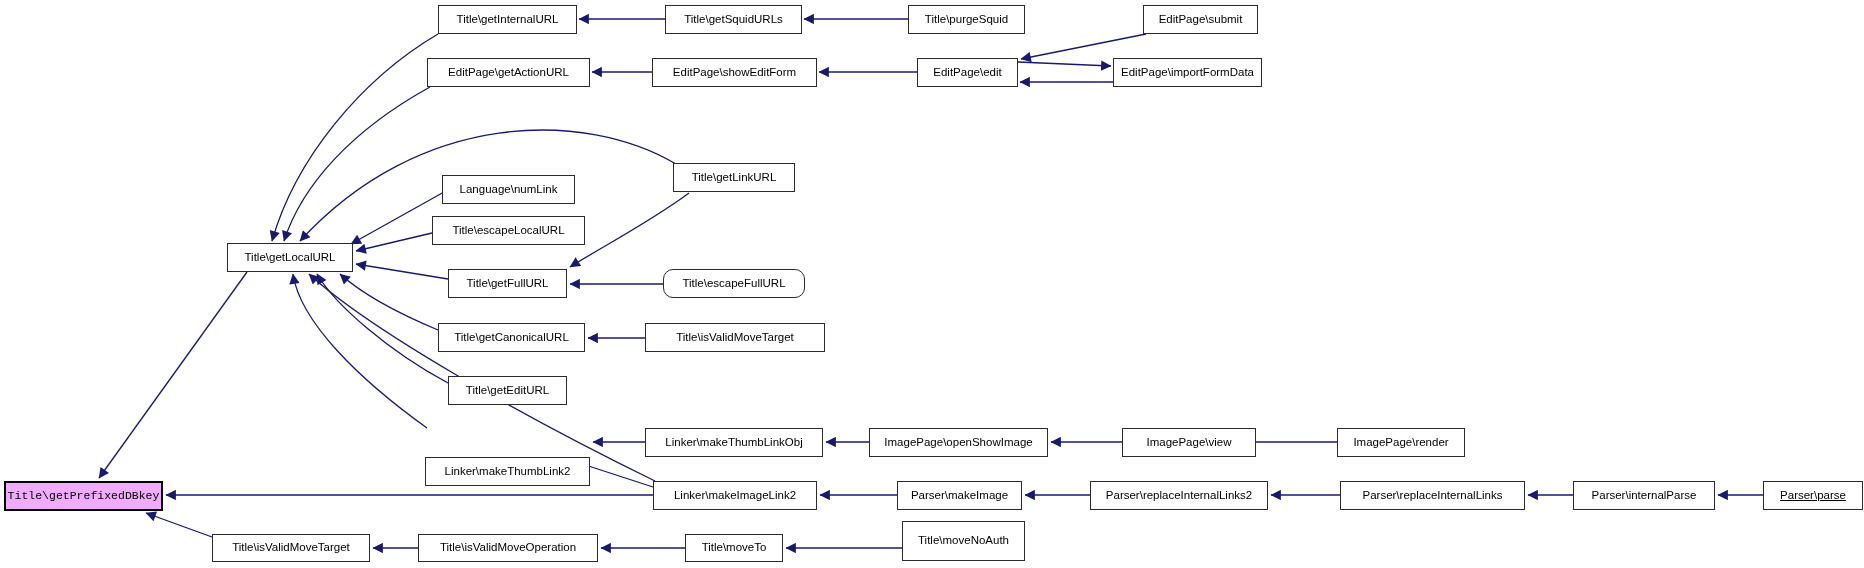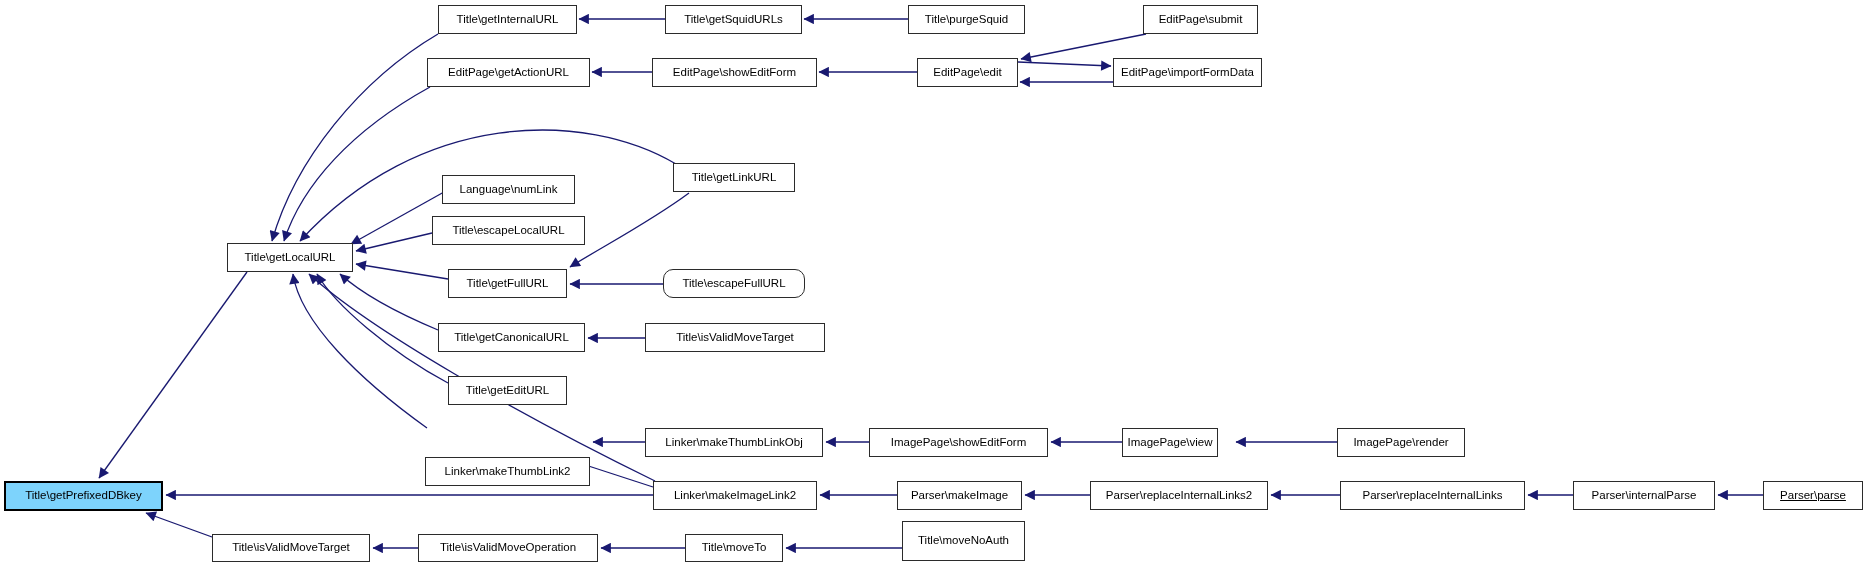--- a/index.html
+++ b/index.html
@@ -36,23 +36,24 @@
     font-size: 11.5px;
     line-height: 1;
     display: flex;
     align-items: center;
     justify-content: center;
     white-space: nowrap;
     cursor: pointer;
     padding: 0 16px;
   }
   .node.subject {
-    background: #7dd3fc;
+    background: #f0abfc;
     border: 2px solid #000000;
     cursor: default;
+    font-family: Liberation Mono, monospace;
   }
 </style>
 </head>
 <body>
 
 <div id="canvas">
   <svg id="edge-layer" width="1864" height="568" viewBox="0 0 1864 568" xmlns="http://www.w3.org/2000/svg">
     <defs>
       <marker id="arrow" viewBox="0 0 10 10" refX="9.5" refY="5" markerWidth="10" markerHeight="8" orient="auto-start-reverse">
         <path d="M 0 0 L 10 5 L 0 10 z" fill="#191970"></path>
@@ -110,22 +111,22 @@
       <div class="node" title="Title\getLinkURL" style="left: 673px; top: 163px; width: 122px; height: 29px;">Title\getLinkURL</div>
       <div class="node" title="Title\escapeLocalURL" style="left: 432px; top: 216px; width: 153px; height: 29px;">Title\escapeLocalURL</div>
       <div class="node" title="Title\getLocalURL" style="left: 227px; top: 243px; width: 126px; height: 29px;">Title\getLocalURL</div>
       <div class="node" title="Title\getFullURL" style="left: 448px; top: 269px; width: 119px; height: 29px;">Title\getFullURL</div>
       <div class="node" title="Title\escapeFullURL" style="left: 663px; top: 269px; width: 142px; height: 29px; border-radius: 10px;">Title\escapeFullURL</div>
       <div class="node" title="Title\getCanonicalURL" style="left: 438px; top: 323px; width: 147px; height: 29px;">Title\getCanonicalURL</div>
       <div class="node" title="Title\escapeCanonicalURL" style="left: 645px; top: 323px; width: 180px; height: 29px;">Title\isValidMoveTarget</div>
       <div class="node" title="Title\getEditURL" style="left: 448px; top: 376px; width: 119px; height: 29px;">Title\getEditURL</div>
       <div class="node" title="Linker\makeThumbLink2" style="left: 425px; top: 428px; width: 165px; height: 29px; margin-top: 29px;">Linker\makeThumbLink2</div>
       <div class="node" title="Linker\makeThumbLinkObj" style="left: 645px; top: 428px; width: 178px; height: 29px;">Linker\makeThumbLinkObj</div>
-      <div class="node" title="ImagePage\openShowImage" style="left: 869px; top: 428px; width: 179px; height: 29px;">ImagePage\showEditForm</div>
-      <div class="node" title="ImagePage\view" style="left: 1122px; top: 428px; width: 96px; height: 29px; text-align: right;">ImagePage\view</div>
+      <div class="node" title="ImagePage\openShowImage" style="left: 869px; top: 428px; width: 179px; height: 29px;">ImagePage\openShowImage</div>
+      <div class="node" title="ImagePage\view" style="left: 1122px; top: 428px; width: 134px; height: 29px; text-align: right;">ImagePage\view</div>
       <div class="node" title="ImagePage\render" style="left: 1337px; top: 428px; width: 128px; height: 29px;">ImagePage\render</div>
       <div class="node subject" title="Title\getPrefixedDBkey" style="left: 4px; top: 481px; width: 159px; height: 30px;">Title\getPrefixedDBkey</div>
       <div class="node" title="Linker\makeImageLink2" style="left: 653px; top: 481px; width: 164px; height: 29px;">Linker\makeImageLink2</div>
       <div class="node" title="Parser\makeImage" style="left: 897px; top: 481px; width: 125px; height: 29px;">Parser\makeImage</div>
       <div class="node" title="Parser\replaceInternalLinks2" style="left: 1090px; top: 481px; width: 178px; height: 29px;">Parser\replaceInternalLinks2</div>
       <div class="node" title="Parser\replaceInternalLinks" style="left: 1340px; top: 481px; width: 185px; height: 29px;">Parser\replaceInternalLinks</div>
       <div class="node" title="Parser\internalParse" style="left: 1573px; top: 481px; width: 142px; height: 29px;">Parser\internalParse</div>
       <div class="node" title="Parser\parse" style="left: 1763px; top: 481px; width: 100px; height: 29px; text-decoration: underline;">Parser\parse</div>
       <div class="node" title="Title\isValidMoveTarget" style="left: 212px; top: 534px; width: 158px; height: 28px;">Title\isValidMoveTarget</div>
       <div class="node" title="Title\isValidMoveOperation" style="left: 418px; top: 534px; width: 180px; height: 28px;">Title\isValidMoveOperation</div>

